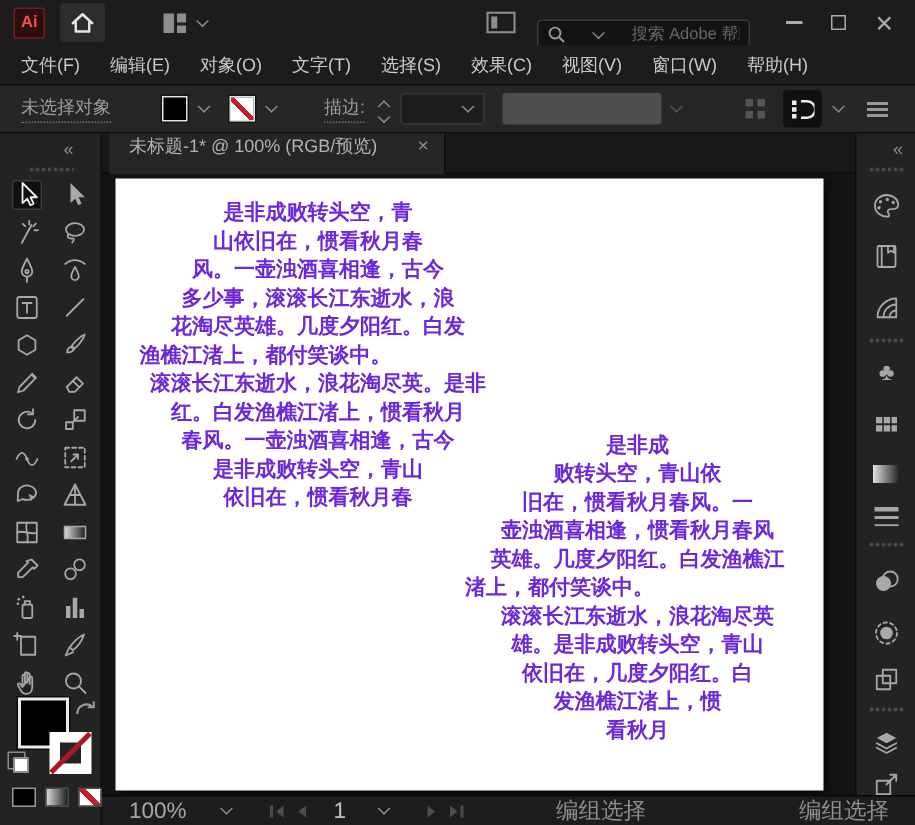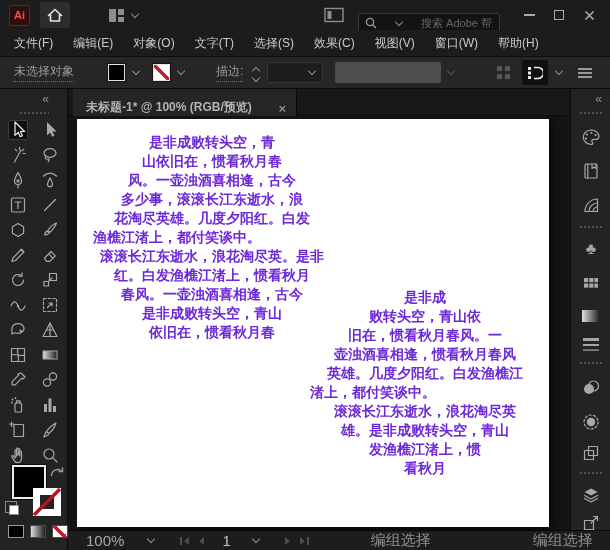--- a/index.html
+++ b/index.html
@@ -63,22 +63,22 @@
   .props-btn { width:26px; height:25px; background:#101010; border-radius:3px;
     display:flex; align-items:center; justify-content:center; }
   .hamb { width:14px; height:10px; border-top:2px solid #9a9a9a;
     border-bottom:2px solid #9a9a9a; position:relative; }
   .hamb::after { content:""; position:absolute; left:0; top:2.5px; width:14px;
     height:2px; background:#9a9a9a; }
   
   .tabstrip { position:absolute; left:68px; top:89px; width:502px; height:27px;
     background:#181818; border-bottom:1px solid #0a0a0a; display:flex; }
   .doc-tab { margin-left:5px; width:224px; height:27px; background:#252525;
-    border-right:1px solid #0a0a0a; display:flex; align-items:flex-end;
-    font-size:12px; color:#b3b3b3;font-weight:bold; }
+    border-right:1px solid #0a0a0a; display:flex; align-items:flex-start;
+    font-size:12px; color:#b3b3b3; }
   .doc-tab .title { margin-left:13px; }
   .doc-tab .close { margin-left:auto; margin-right:10px; color:#8d8d8d; font-size:13px; }
   
   .toolbar { position:absolute; left:0; top:89px; width:68px; height:461px;
     background:#232323; border-right:1px solid #0c0c0c; }
   .collapse { position:absolute; top:3px; right:18px; color:#8f8f8f; font-size:12px; }
   .grip { height:4px; width:30px; background-image:radial-gradient(#525252 1px, transparent 1.2px);
     background-size:4px 4px; }
   .toolbar .grip { position:absolute; top:22px; left:19px; }
   .toolgrid { position:absolute; left:0; top:31px; width:68px; display:grid;
@@ -446,20 +446,21 @@
         </div>
       <div class="tblock tb2">
           <div>是非成</div>
           <div>败转头空，青山依</div>
           <div>旧在，惯看秋月春风。一</div>
           <div>壶浊酒喜相逢，惯看秋月春风</div>
           <div>英雄。几度夕阳红。白发渔樵江</div>
           <div style="transform: translateX(-52px);">渚上，都付笑谈中。</div>
           <div>滚滚长江东逝水，浪花淘尽英</div>
           <div>雄。是非成败转头空，青山</div>
+          <div>依旧在，几度夕阳红。白</div>
           <div>发渔樵江渚上，惯</div>
           <div>看秋月</div>
         </div>
     </div>
   </div>
 
   <div class="rpanel">
     <span class="collapse">«</span>
     <div class="ritem" style="top:22px">
         <span class="grip" style="width:24px"></span>

